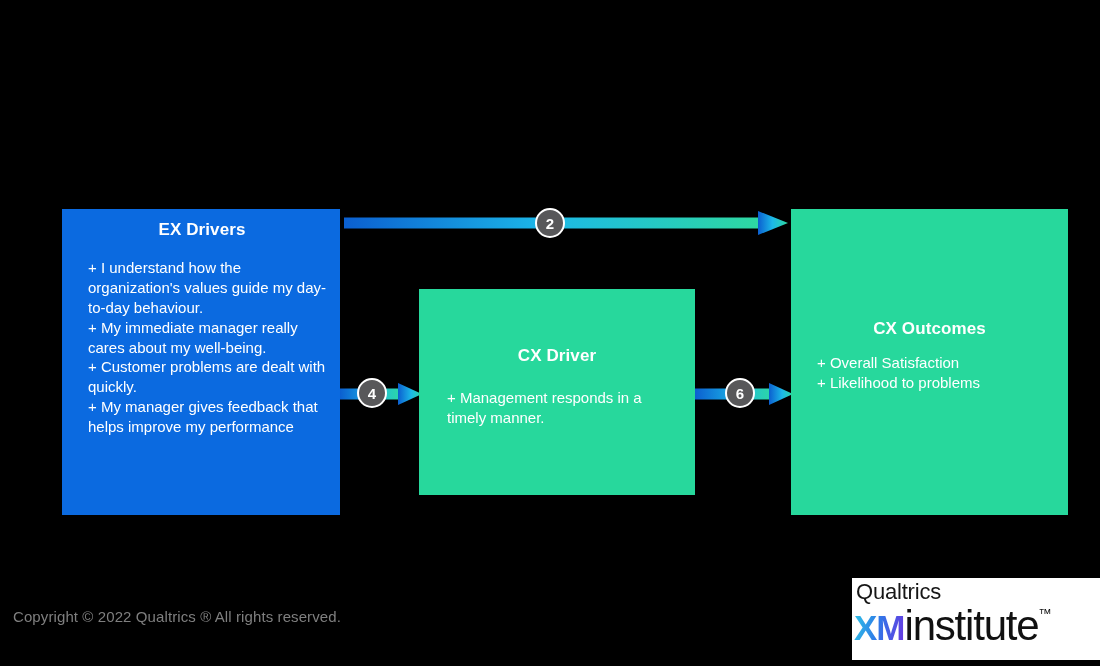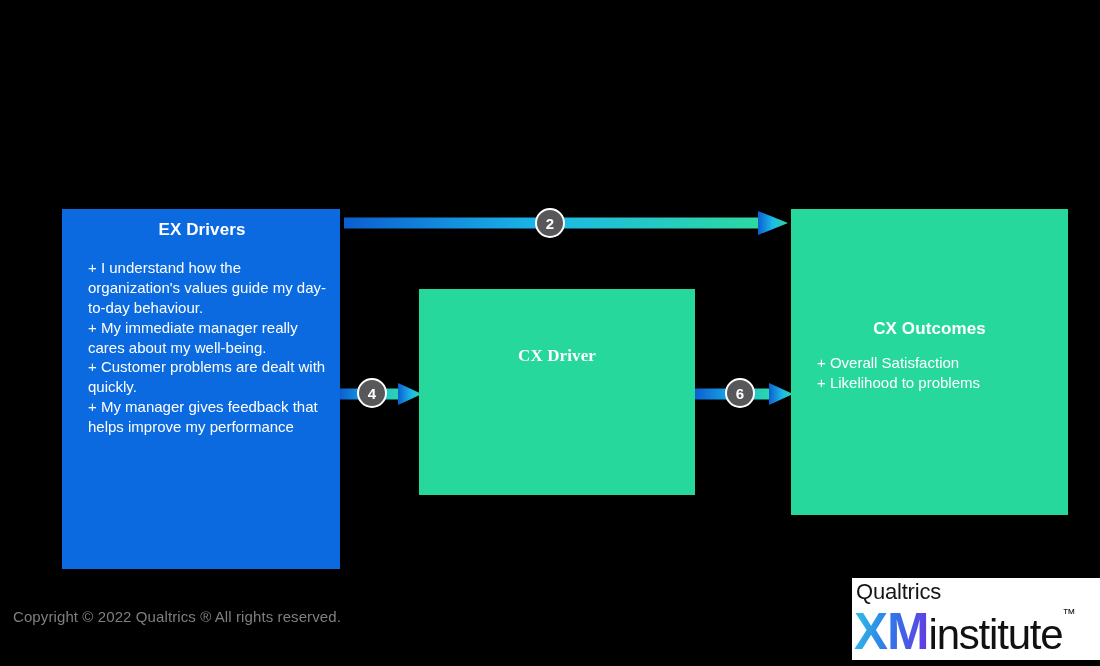--- a/index.html
+++ b/index.html
@@ -32,36 +32,36 @@
   .box-body {
     font-size: 15px;
     line-height: 1.32;
     white-space: pre-line;
   }
 
   #ex-drivers {
     left: 62px;
     top: 209px;
     width: 278px;
-    height: 360px;
+    height: 306px;
     background: #0b6ae0;
     padding: 9px 12px 0 14px;
   }
   #ex-drivers .box-title { margin: 2px 0 18px 0; }
   #ex-drivers .box-body  { padding-left: 12px; padding-right: 2px; }
 
   #cx-driver {
     left: 419px;
     top: 289px;
     width: 276px;
     height: 206px;
     background: #27d89c;
     padding: 0 14px;
   }
-  #cx-driver .box-title { margin: 57px 0 22px 0; font-family: Liberation Serif, serif; }
+  #cx-driver .box-title { margin: 57px 0 22px 0; }
   #cx-driver .box-body  { padding-left: 14px; }
 
   #cx-outcomes {
     left: 791px;
     top: 209px;
     width: 277px;
     height: 306px;
     background: #27d89c;
     padding: 0 12px;
   }
@@ -123,21 +123,21 @@
     letter-spacing: -.2px;
   }
   #logo-wordmark {
     position: absolute;
     left: 2px;
     top: 24px;
     display: flex;
     align-items: baseline;
   }
   #logo-xm {
-    font-size: 51px;
+    font-size: 35px;
     font-weight: bold;
     letter-spacing: -1px;
     background: linear-gradient(100deg, #2ec6e6 0%, #2f7ae8 46%, #6b33e0 100%);
     -webkit-background-clip: text;
     background-clip: text;
     color: transparent;
     -webkit-text-fill-color: transparent;
   }
   #logo-institute {
     font-size: 42px;
@@ -198,20 +198,21 @@
   <div class="box" id="ex-drivers">
     <div class="box-title">EX Drivers</div>
     <div class="box-body">+ I understand how the organization's values guide my day-to-day behaviour.
 +  My immediate manager really cares about my well-being.
 + Customer problems are dealt with quickly.
 + My manager gives feedback that helps improve my performance</div>
   </div>
 
   <div class="box" id="cx-driver">
     <div class="box-title">CX Driver</div>
+    <div class="box-body">+ Management responds in a timely manner.</div>
   </div>
 
   <div class="box" id="cx-outcomes">
     <div class="box-title">CX Outcomes</div>
     <div class="box-body">+ Overall Satisfaction
 + Likelihood to problems</div>
   </div>
 
   <div id="copyright">Copyright © 2022 Qualtrics ® All rights reserved.</div>
 

